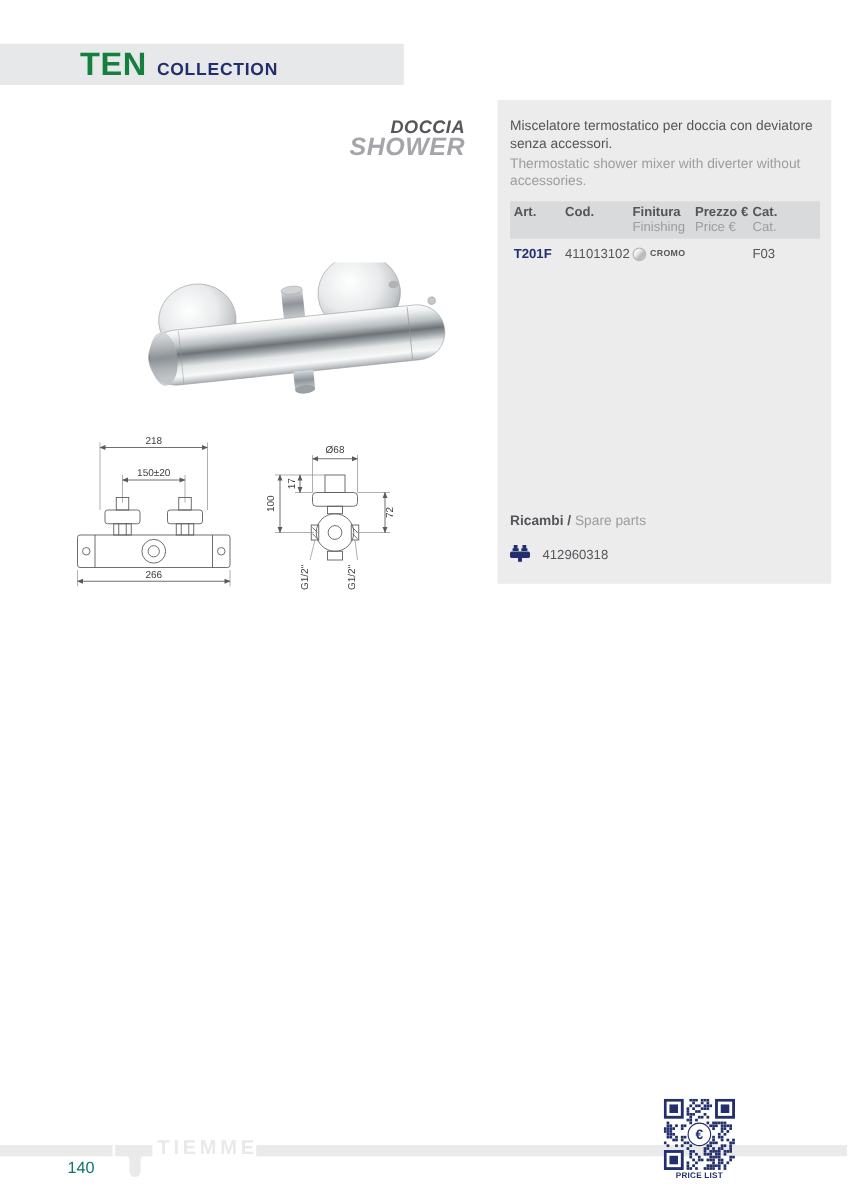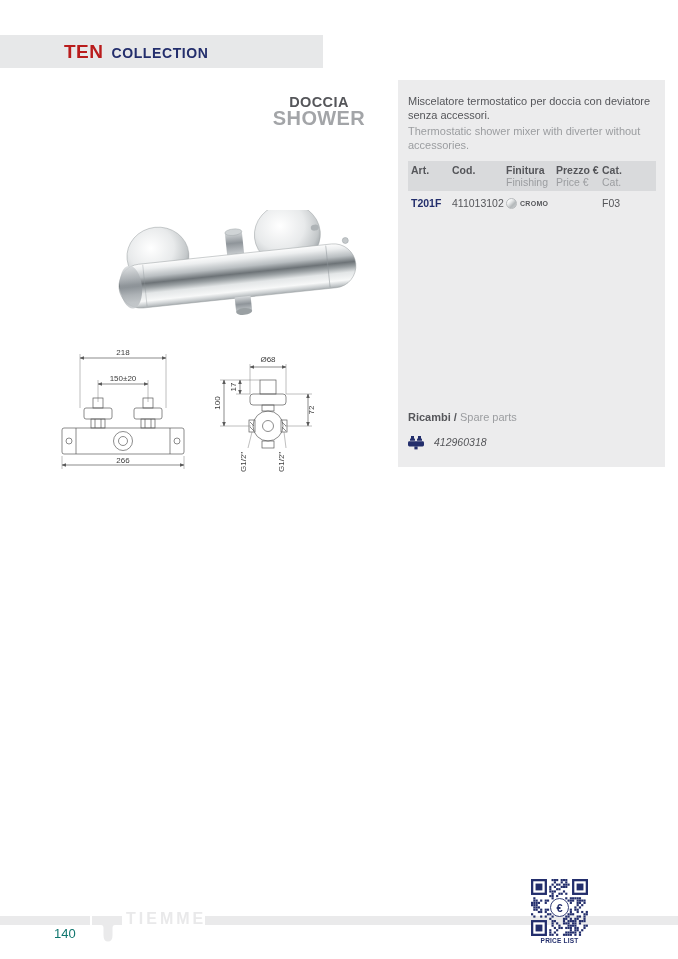--- a/index.html
+++ b/index.html
@@ -2,25 +2,25 @@
 <html><head>
 <meta charset="utf-8">
 <style>
   html,body{margin:0;padding:0;background:#fff;}
   .page{position:relative;width:678px;height:959px;background:#ffffff;overflow:hidden;
         font-family:"Liberation Sans",sans-serif;}
 
   
   .banner{position:absolute;left:0;top:35px;width:323px;height:33px;background:#e7e8e9;
           display:flex;align-items:baseline;padding-left:64px;box-sizing:border-box;}
-  .banner .ten{font-size:19px;line-height:33px;font-weight:bold;color:#b91c1c;letter-spacing:.5px;}
+  .banner .ten{font-size:26px;line-height:33px;font-weight:bold;color:#15803d;letter-spacing:.5px;}
   .banner .coll{font-size:14px;font-weight:bold;color:#232e6c;margin-left:8px;letter-spacing:.6px;}
 
   
-  .product-title{position:absolute;left:250px;top:94px;width:138px;text-align:center;line-height:16px;}
+  .product-title{position:absolute;left:234px;top:94px;width:138px;text-align:right;line-height:16px;font-style:italic;}
   .product-title .t-it{font-size:14.5px;font-weight:bold;color:#55565a;letter-spacing:.4px;}
   .product-title .t-en{font-size:20px;font-weight:bold;color:#a3a5a8;letter-spacing:.4px;}
 
   
   .panel{position:absolute;left:398px;top:80px;width:267px;height:387px;background:#ececed;
          box-sizing:border-box;padding:15px 9px 0 10px;}
   .desc-it{margin:0;font-size:11px;line-height:13.5px;color:#55565a;}
   .desc-en{margin:3px 0 0 0;font-size:11px;line-height:13.5px;color:#9b9da0;}
 
   .ptable{margin-top:9px;}
@@ -39,21 +39,21 @@
   .fin-wrap{display:flex;align-items:center;}
   .swatch{width:11px;height:11px;border-radius:50%;
           background:linear-gradient(135deg,#ffffff 15%,#e3e5e6 40%,#b4b8ba 65%,#cfd2d4 100%);
           border:1px solid #b8bbbd;box-sizing:border-box;margin-right:3px;}
   .fin-label{font-size:7px;color:#55565a;letter-spacing:.3px;font-weight:bold;}
 
   .spares{position:absolute;left:10px;top:331px;}
   .sp-label{font-size:11px;}
   .sp-label .b{font-weight:bold;color:#55565a;}
   .sp-label .l{color:#9b9da0;}
-  .sp-row{margin-top:13px;display:flex;align-items:flex-start;font-style:italic;}
+  .sp-row{margin-top:13px;display:flex;align-items:flex-end;}
   .sp-code{font-size:10.5px;color:#55565a;margin-left:10px;}
 
   
   .photo{position:absolute;left:108px;top:210px;}
   .draw-front{position:absolute;left:56px;top:346px;}
   .draw-side{position:absolute;left:212px;top:354px;}
   .draw-front svg,.draw-side svg{overflow:visible;}
   .dline{stroke:#5a5a5a;stroke-width:.7;fill:none;}
   .dthin{stroke:#8a8a8a;stroke-width:.55;fill:none;}
   .dtxt{font-size:8px;fill:#3c3c3c;font-family:"Liberation Sans",sans-serif;}

